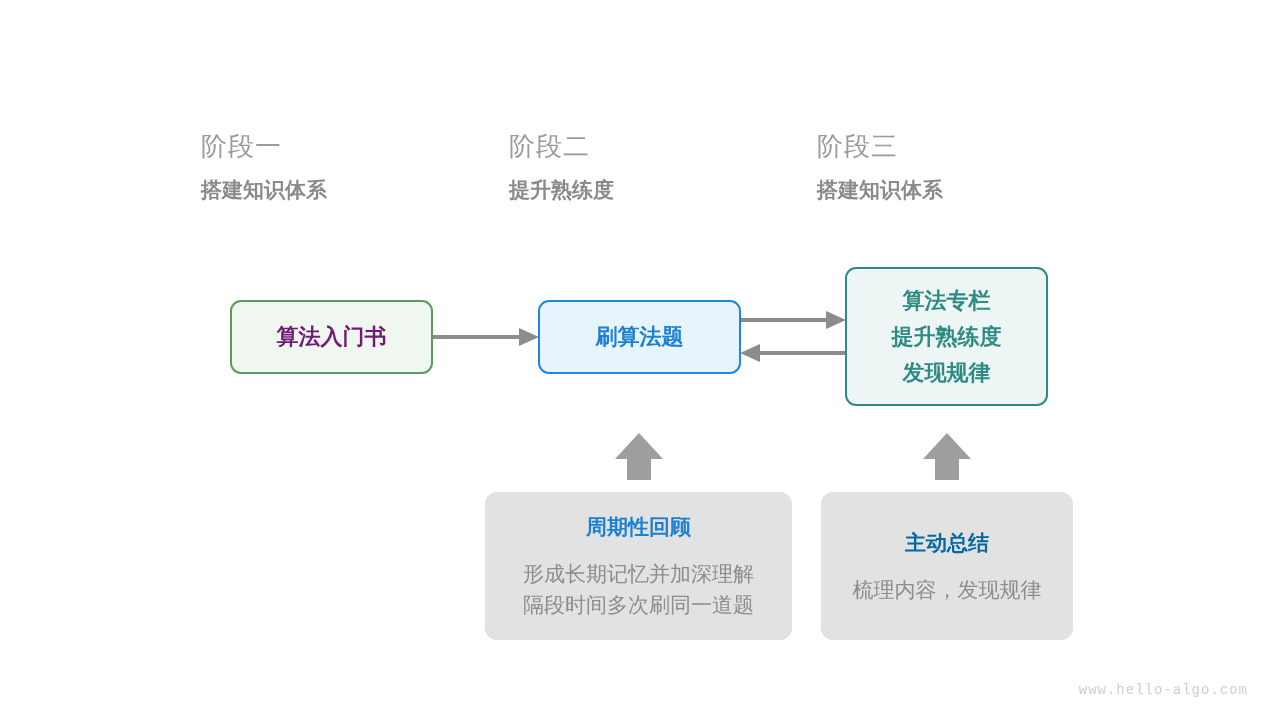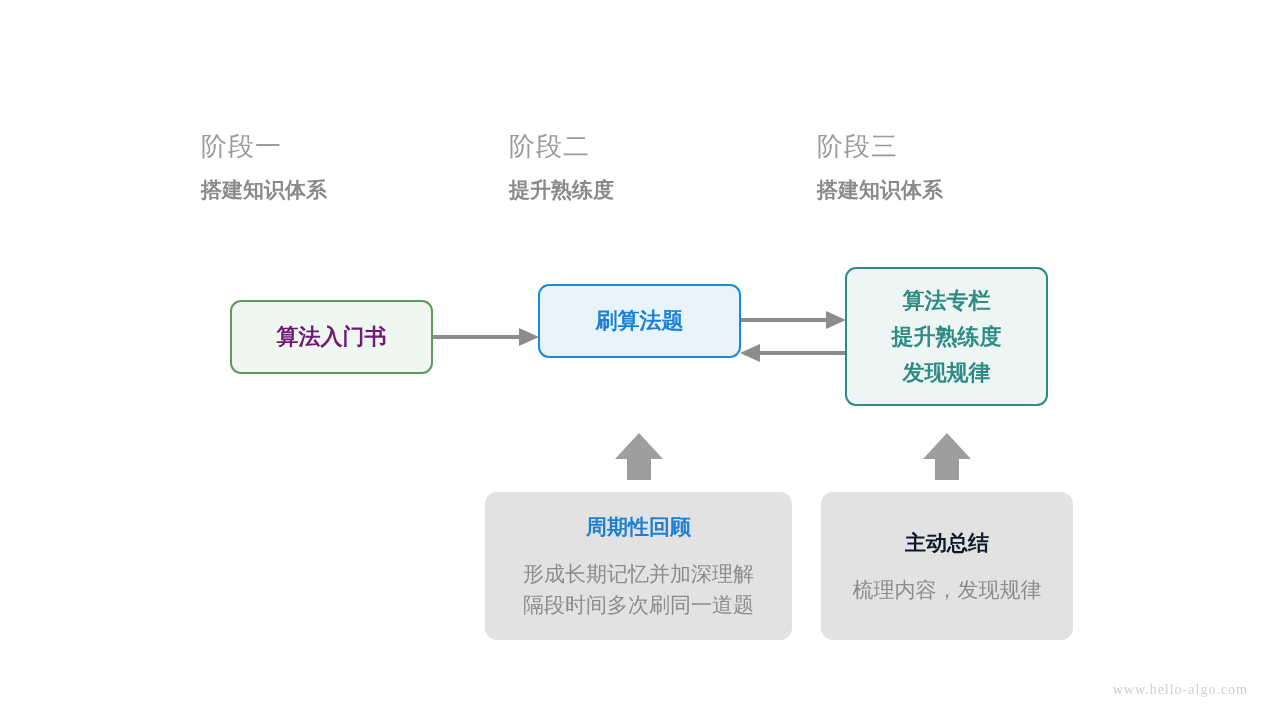--- a/index.html
+++ b/index.html
@@ -66,21 +66,21 @@
 
   #node-book {
     left: 230px; top: 300px;
     width: 203px; height: 74px;
     border: 2px solid #5d9a5d;
     background: #f0f7f0;
   }
   #node-book .node-line { color: #701a75; }
 
   #node-practice {
-    left: 538px; top: 284px;
+    left: 538px; top: 300px;
     width: 203px; height: 74px;
     border: 2px solid #1e87e0;
     background: #e7f4fd;
   }
   #node-practice .node-line { color: #1b7fd4; }
 
   #node-system {
     left: 845px; top: 267px;
     width: 203px; height: 139px;
     border: 2px solid #2e8b84;
@@ -111,28 +111,28 @@
     font-size: 21px;
     color: #8c8c8c;
     line-height: 31px;
     white-space: nowrap;
   }
 
   #tip-review { left: 485px; top: 492px; width: 307px; height: 148px; }
   #tip-review .tip-title { color: #1b7fd4; }
 
   #tip-summary { left: 821px; top: 492px; width: 252px; height: 148px; }
-  #tip-summary .tip-title { color: #0f172a; }
+  #tip-summary .tip-title { color: #0369a1; }
 
   
   #watermark {
     position: absolute;
     right: 32px;
     bottom: 22px;
-    font-family: Liberation Serif, serif;
+    font-family: Liberation Mono, monospace;
     font-size: 14px;
     color: #cfcfcf;
     letter-spacing: 1px;
     white-space: nowrap;
   }
 
   svg.overlay {
     position: absolute;
     left: 0; top: 0;
     width: 1280px;

